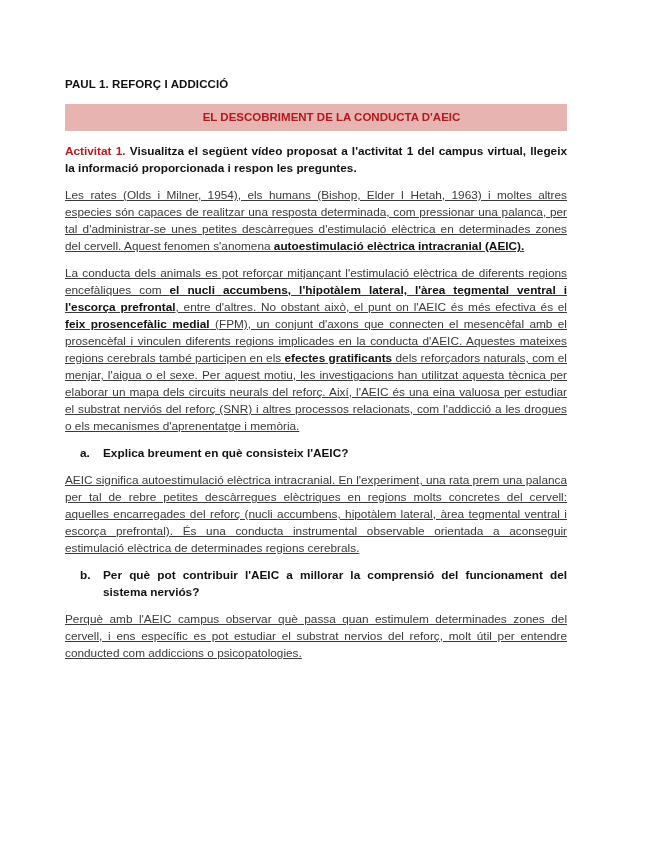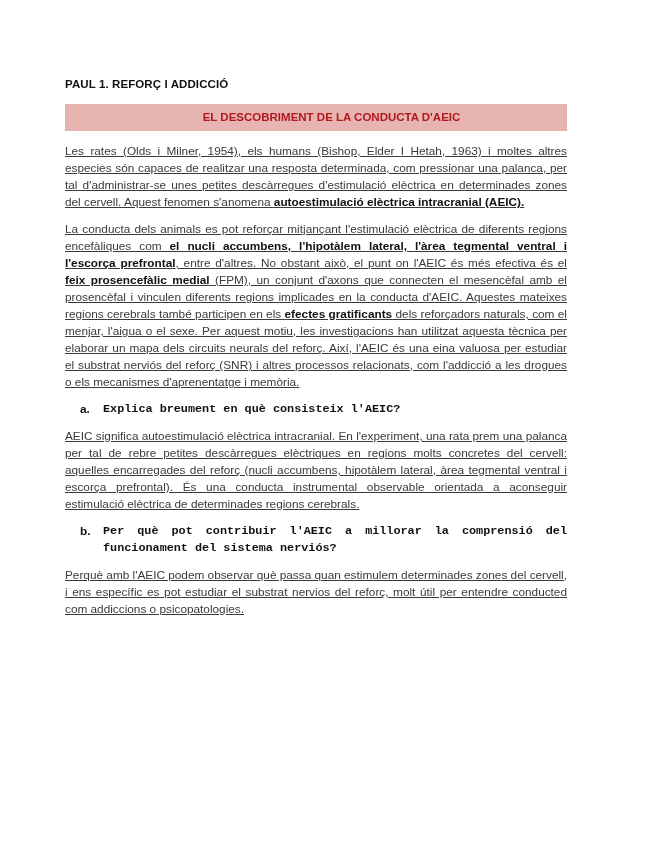--- a/index.html
+++ b/index.html
@@ -8,42 +8,45 @@
   .page { position: absolute; left: 65px; top: 78px; width: 502px; }
   .title { font-weight: bold; font-size: 11.5px; color: #111; margin: 0 0 14px 0; letter-spacing: 0.1px; }
   .banner { background: #e8b4b1; height: 27px; line-height: 27px; text-align: center;
             font-weight: bold; font-size: 11.5px; color: #b0191e; margin: 0 0 12px 0; padding-left: 31px; }
   .activity { font-weight: bold; font-size: 11.8px; line-height: 17px; color: #111; margin: 0 0 10px 0; text-align: justify; }
   .activity .lbl { color: #c0181c; }
   p.body { font-size: 11.8px; line-height: 17px; margin: 0 0 10px 0; text-align: justify; color: #3a3a3a; text-decoration: underline; }
   p.body b { color: #111; }
   .q { display: flex; font-weight: bold; font-size: 11.8px; line-height: 17px; color: #111; margin: 4px 0 10px 0; }
   .q .mark { width: 38px; padding-left: 15px; box-sizing: border-box; flex: none; }
-  .q .txt { flex: 1; text-align: justify; font-family: Liberation Mono, monospace; }
+  .q .txt { flex: 1; text-align: justify; }
 </style>
 </head>
 <body>
 
 <div class="page">
   <div class="title">PAUL 1. REFORÇ I ADDICCIÓ</div>
   <div class="banner">EL DESCOBRIMENT DE LA CONDUCTA D'AEIC</div>
 
+  <div class="activity">
+    <span class="lbl">Activitat 1.</span><span> Visualitza el següent vídeo proposat a l'activitat 1 del campus virtual, llegeix la informació proporcionada i respon les preguntes.</span>
+  </div>
 
   <p class="body">
     <span>Les rates (Olds i Milner, 1954), els humans (Bishop, Elder I Hetah, 1963) i moltes altres especies són capaces de realitzar una resposta determinada, com pressionar una palanca, per tal d'administrar-se unes petites descàrregues d'estimulació elèctrica en determinades zones del cervell. Aquest fenomen s'anomena </span><b>autoestimulació elèctrica intracranial (AEIC).</b>
   </p>
 
   <p class="body">
     <span>La conducta dels animals es pot reforçar mitjançant l'estimulació elèctrica de diferents regions encefàliques com </span><b>el nucli accumbens, l'hipotàlem lateral, l'àrea tegmental ventral i l'escorça prefrontal</b><span>, entre d'altres. No obstant això, el punt on l'AEIC és més efectiva és el </span><b>feix prosencefàlic medial</b><span> (FPM), un conjunt d'axons que connecten el mesencèfal amb el prosencèfal i vinculen diferents regions implicades en la conducta d'AEIC. Aquestes mateixes regions cerebrals també participen en els </span><b>efectes gratificants</b><span> dels reforçadors naturals, com el menjar, l'aigua o el sexe. Per aquest motiu, les investigacions han utilitzat aquesta tècnica per elaborar un mapa dels circuits neurals del reforç. Així, l'AEIC és una eina valuosa per estudiar el substrat nerviós del reforç (SNR) i altres processos relacionats, com l'addicció a les drogues o els mecanismes d'aprenentatge i memòria.</span>
   </p>
 
   <div class="q">
     <span class="mark">a.</span>
     <span class="txt">Explica breument en què consisteix l'AEIC?</span>
   </div>
   <p class="body">AEIC significa autoestimulació elèctrica intracranial. En l'experiment, una rata prem una palanca per tal de rebre petites descàrregues elèctriques en regions molts concretes del cervell: aquelles encarregades del reforç (nucli accumbens, hipotàlem lateral, àrea tegmental ventral i escorça prefrontal). És una conducta instrumental observable orientada a aconseguir estimulació elèctrica de determinades regions cerebrals.</p>
 
   <div class="q">
     <span class="mark">b.</span>
     <span class="txt">Per què pot contribuir l'AEIC a millorar la comprensió del funcionament del sistema nerviós?</span>
   </div>
-  <p class="body">Perquè amb l'AEIC podem observar què passa quan estimulem determinades zones del cervell, i ens específic es pot estudiar el substrat nervios del reforç, molt útil per entendre conducted com addiccions o psicopatologies.</p>
+  <p class="body">Perquè amb l'AEIC campus observar què passa quan estimulem determinades zones del cervell, i ens específic es pot estudiar el substrat nervios del reforç, molt útil per entendre conducted com addiccions o psicopatologies.</p>
 </div>
 
 </body></html>

